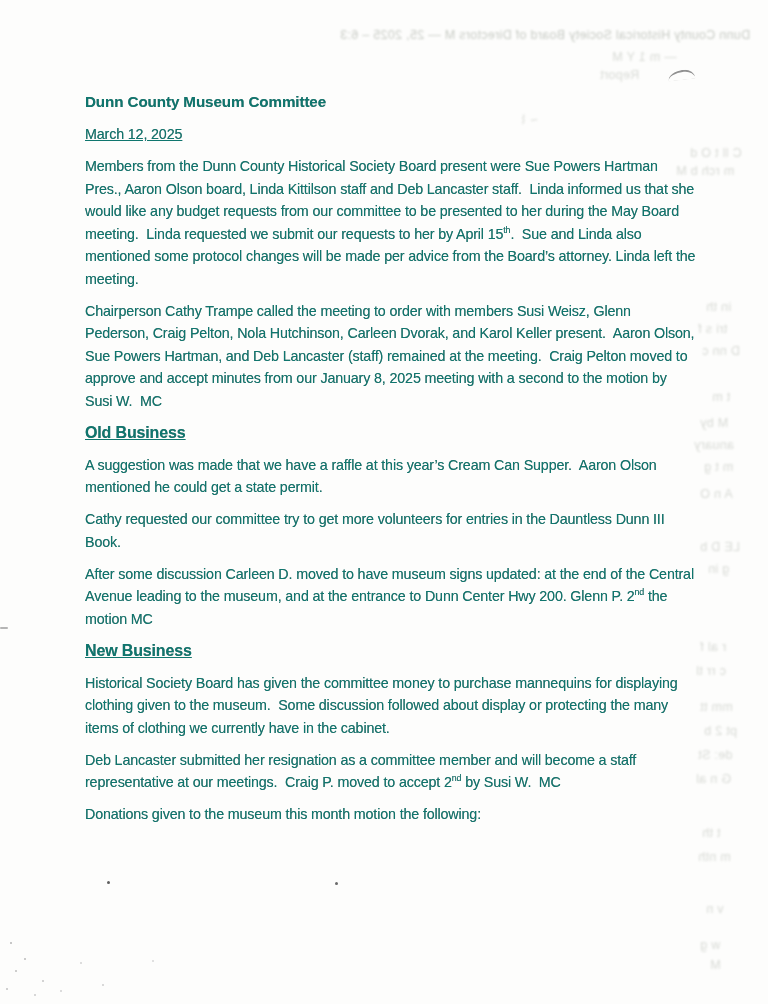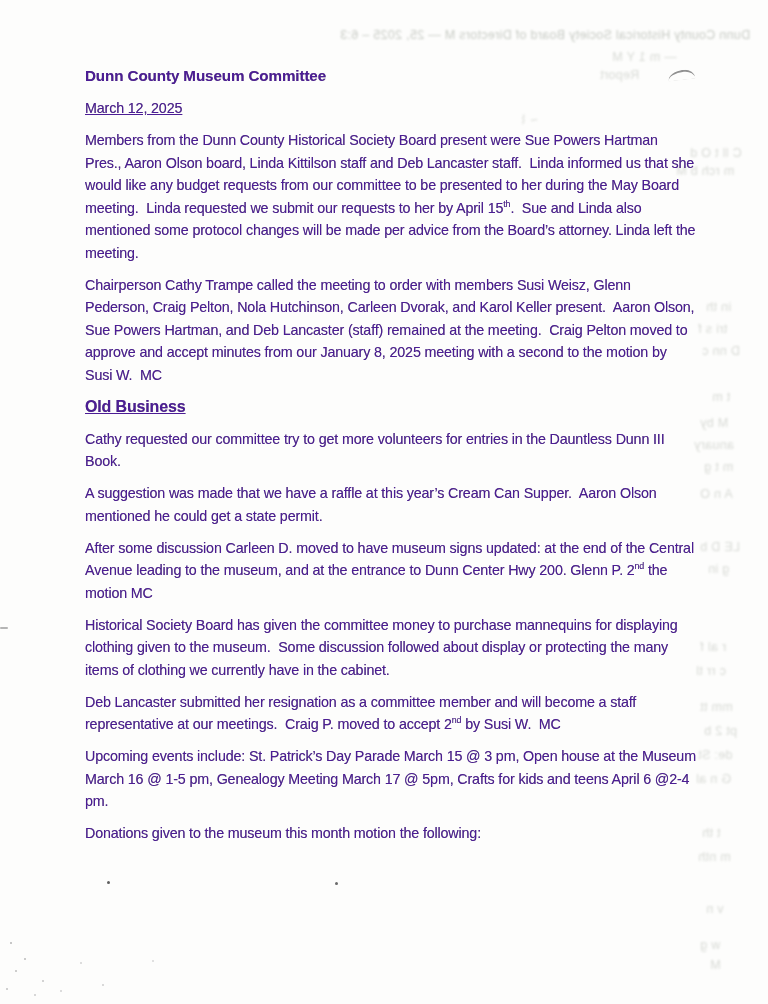--- a/index.html
+++ b/index.html
@@ -48,22 +48,22 @@
   .speck.b { left: 335px; top: 882px; width: 3px; height: 3px; background: #6a6a6a; }
   .speckle-cluster {
     position: absolute; left: 10px; top: 942px;
     width: 2px; height: 2px; background: #c2c2c2; opacity: 0.9;
     box-shadow: 14px 16px 0 #c6c6c6, 32px 38px 0 #cfcfcf, 5px 28px 0 #c9c9c9,
                 24px 52px 0 #d3d3d3, 50px 48px 0 #d9d9d9, 92px 42px 0 #d6d6d6,
                 142px 18px 0 #dddddd, 70px 20px 0 #dadada, -4px 46px 0 #cccccc;
   }
   
   .content {
-    position: absolute; left: 85px; top: 65px; width: 612px;
-    color: #4c1d95;
+    position: absolute; left: 85px; top: 91px; width: 612px;
+    color: #0f766e;
     font-size: 14.3px;
     line-height: 22.5px;
     letter-spacing: -0.15px;
     text-shadow: 0 0 0.5px rgba(45,45,45,0.55);
   }
   .doc-title {
     font-size: 15.2px; font-weight: 700;
     margin: 0 0 9.5px 0;
     letter-spacing: -0.1px;
   }
@@ -117,23 +117,23 @@
   <div class="speck b"></div>
   <div class="speckle-cluster"></div>
 
   <div class="content">
     <h1 class="doc-title">Dunn County Museum Committee</h1>
     <div class="doc-date">March 12, 2025</div>
     <div>
         <p class="para">Members from the Dunn County Historical Society Board present were Sue Powers Hartman Pres., Aaron Olson board, Linda Kittilson staff and Deb Lancaster staff.  Linda informed us that she would like any budget requests from our committee to be presented to her during the May Board meeting.  Linda requested we submit our requests to her by April 15<sup>th</sup>.  Sue and Linda also mentioned some protocol changes will be made per advice from the Board’s attorney. Linda left the meeting.</p>
         <p class="para">Chairperson Cathy Trampe called the meeting to order with members Susi Weisz, Glenn Pederson, Craig Pelton, Nola Hutchinson, Carleen Dvorak, and Karol Keller present.  Aaron Olson, Sue Powers Hartman, and Deb Lancaster (staff) remained at the meeting.  Craig Pelton moved to approve and accept minutes from our January 8, 2025 meeting with a second to the motion by Susi W.  MC</p>
         <h2 class="section">Old Business</h2>
+        <p class="para">A suggestion was made that we have a raffle at this year’s Cream Can Supper.  Aaron Olson mentioned he could get a state permit.</p>
         <p class="para">Cathy requested our committee try to get more volunteers for entries in the Dauntless Dunn III Book.</p>
-        <p class="para">A suggestion was made that we have a raffle at this year’s Cream Can Supper.  Aaron Olson mentioned he could get a state permit.</p>
         <p class="para">After some discussion Carleen D. moved to have museum signs updated: at the end of the Central Avenue leading to the museum, and at the entrance to Dunn Center Hwy 200. Glenn P. 2<sup>nd</sup> the motion MC</p>
+        <h2 class="section">New Business</h2>
         <p class="para">Historical Society Board has given the committee money to purchase mannequins for displaying clothing given to the museum.  Some discussion followed about display or protecting the many items of clothing we currently have in the cabinet.</p>
         <p class="para">Deb Lancaster submitted her resignation as a committee member and will become a staff representative at our meetings.  Craig P. moved to accept 2<sup>nd</sup> by Susi W.  MC</p>
-        <p class="para">Upcoming events include: St. Patrick’s Day Parade March 15 @ 3 pm, Open house at the Museum March 16 @ 1-5 pm, Genealogy Meeting March 17 @ 5pm, Crafts for kids and teens April 6 @2-4 pm.</p>
         <p class="para">Donations given to the museum this month motion the following:</p>
       </div>
   </div>
 
 </div>
 
 </body></html>

